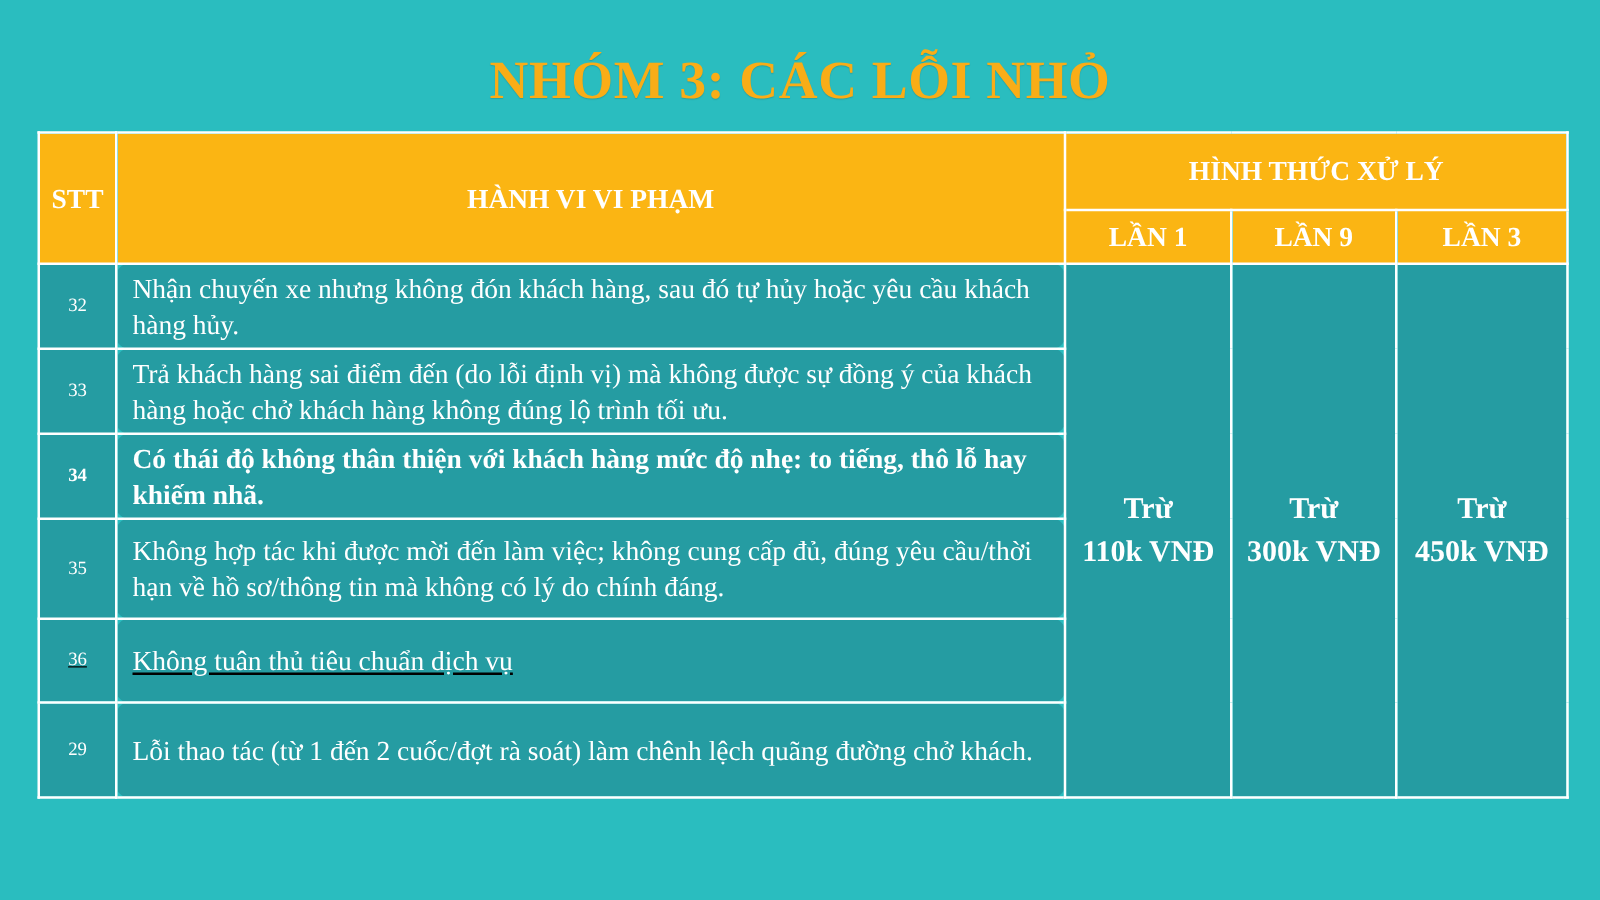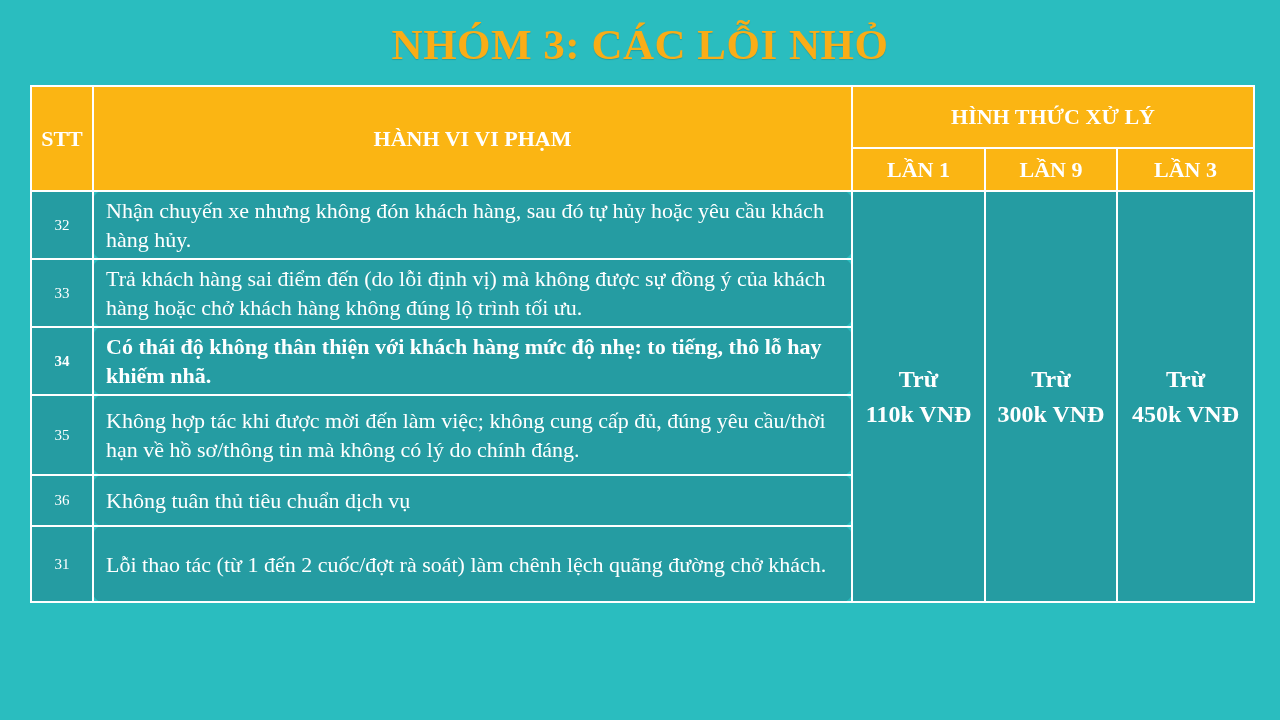--- a/index.html
+++ b/index.html
@@ -9,21 +9,21 @@
   }
   body {
     width: 1280px;
     height: 720px;
     background: #2ABDBF;
     font-family: "Liberation Serif", serif;
     overflow: hidden;
   }
   .slide-title {
     margin: 0;
-    padding-top: 20px;
+    padding-top: 40px;
     padding-bottom: 16px;
     text-align: center;
     color: #F9AD17;
     font-size: 43px;
     font-weight: bold;
     letter-spacing: 0.5px;
     text-shadow: 0 1px 1px rgba(0,0,0,0.15);
   }
   table.violations {
     border-collapse: collapse;
@@ -71,21 +71,21 @@
     text-align: center;
     font-size: 24px;
     font-weight: bold;
     line-height: 1.45;
     padding: 0 4px;
   }
   tr.r0 { height: 67px; }
   tr.r1 { height: 68px; margin-top: 8px; }
   tr.r2 { height: 67px; font-weight: bold; }
   tr.r3 { height: 80px; }
-  tr.r4 { height: 51px; }
+  tr.r4 { height: 67px; text-decoration: underline; }
   tr.r5 { height: 76px; }
 </style>
 </head>
 <body>
 
 <h1 class="slide-title">NHÓM 3: CÁC LỖI NHỎ</h1>
 
 <table class="violations">
   <colgroup>
     <col class="c-stt">
@@ -133,17 +133,17 @@
     </tr>
     <tr class="r3">
       <td class="stt">35</td>
       <td class="violation">Không hợp tác khi được mời đến làm việc; không cung cấp đủ, đúng yêu cầu/thời hạn về hồ sơ/thông tin mà không có lý do chính đáng.</td>
     </tr>
     <tr class="r4">
       <td class="stt">36</td>
       <td class="violation">Không tuân thủ tiêu chuẩn dịch vụ</td>
     </tr>
     <tr class="r5">
-      <td class="stt">31</td>
+      <td class="stt">29</td>
       <td class="violation">Lỗi thao tác (từ 1 đến 2 cuốc/đợt rà soát) làm chênh lệch quãng đường chở khách.</td>
     </tr>
   </tbody>
 </table>
 
 </body></html>

